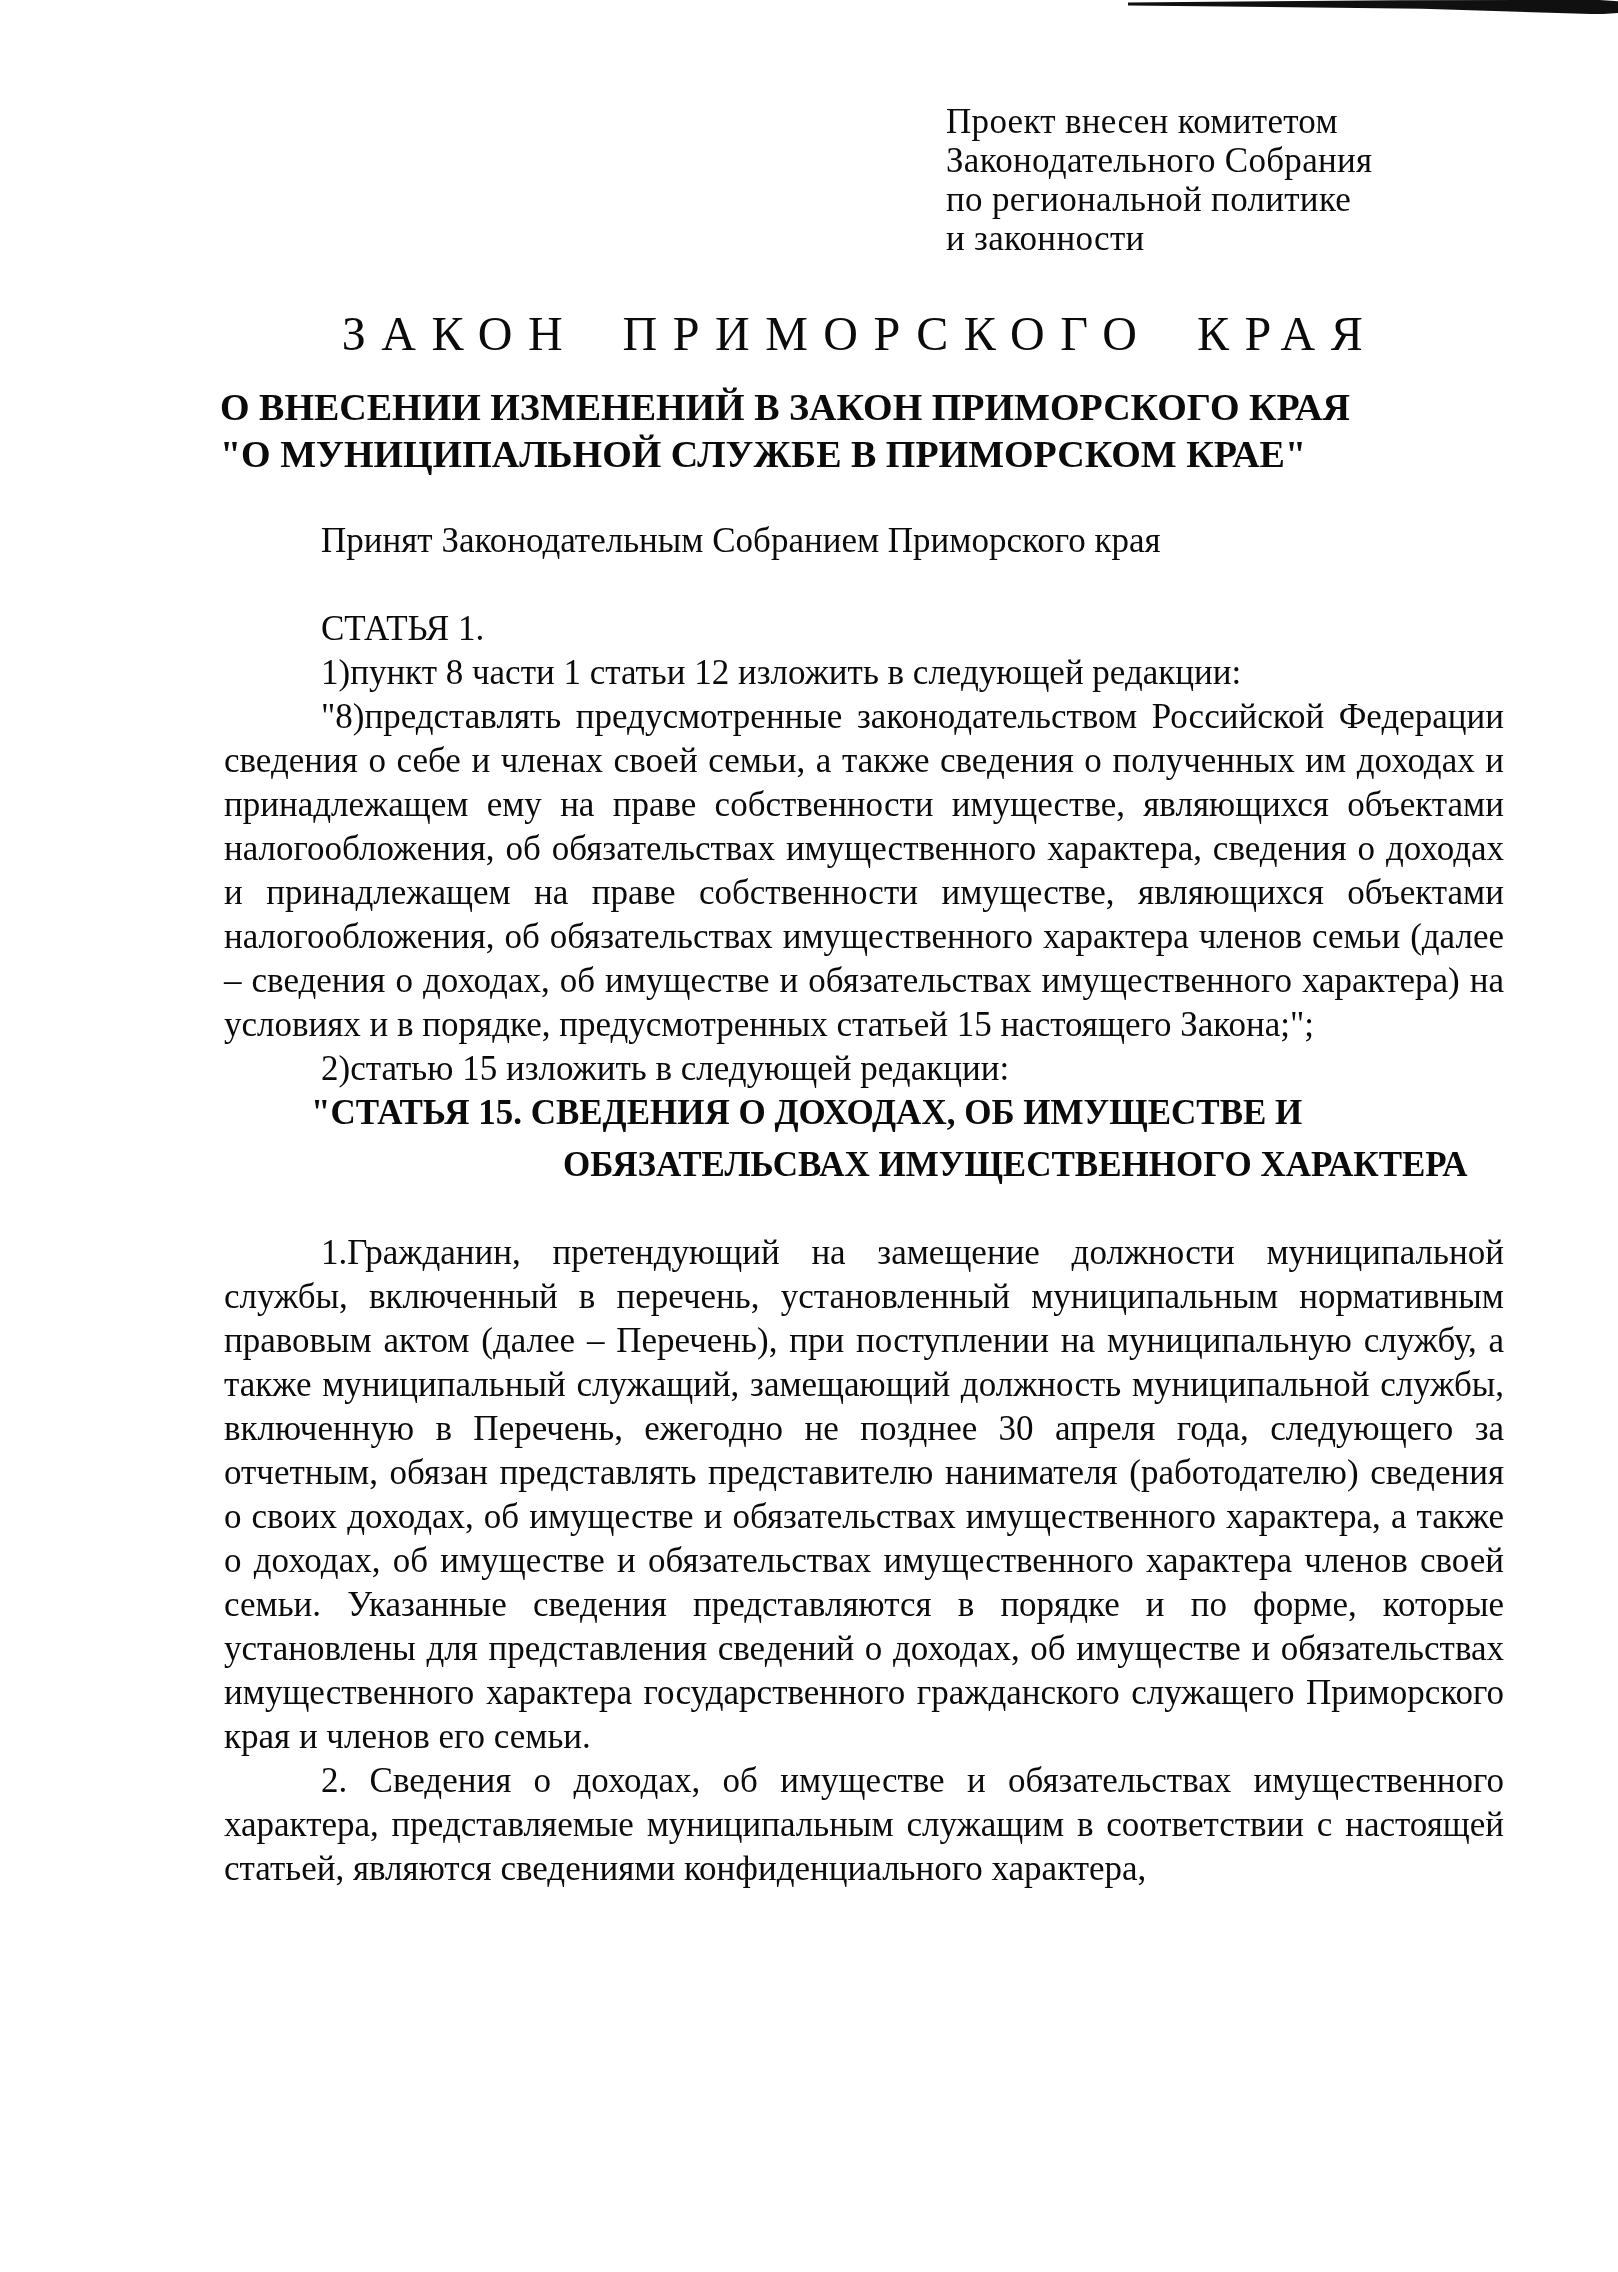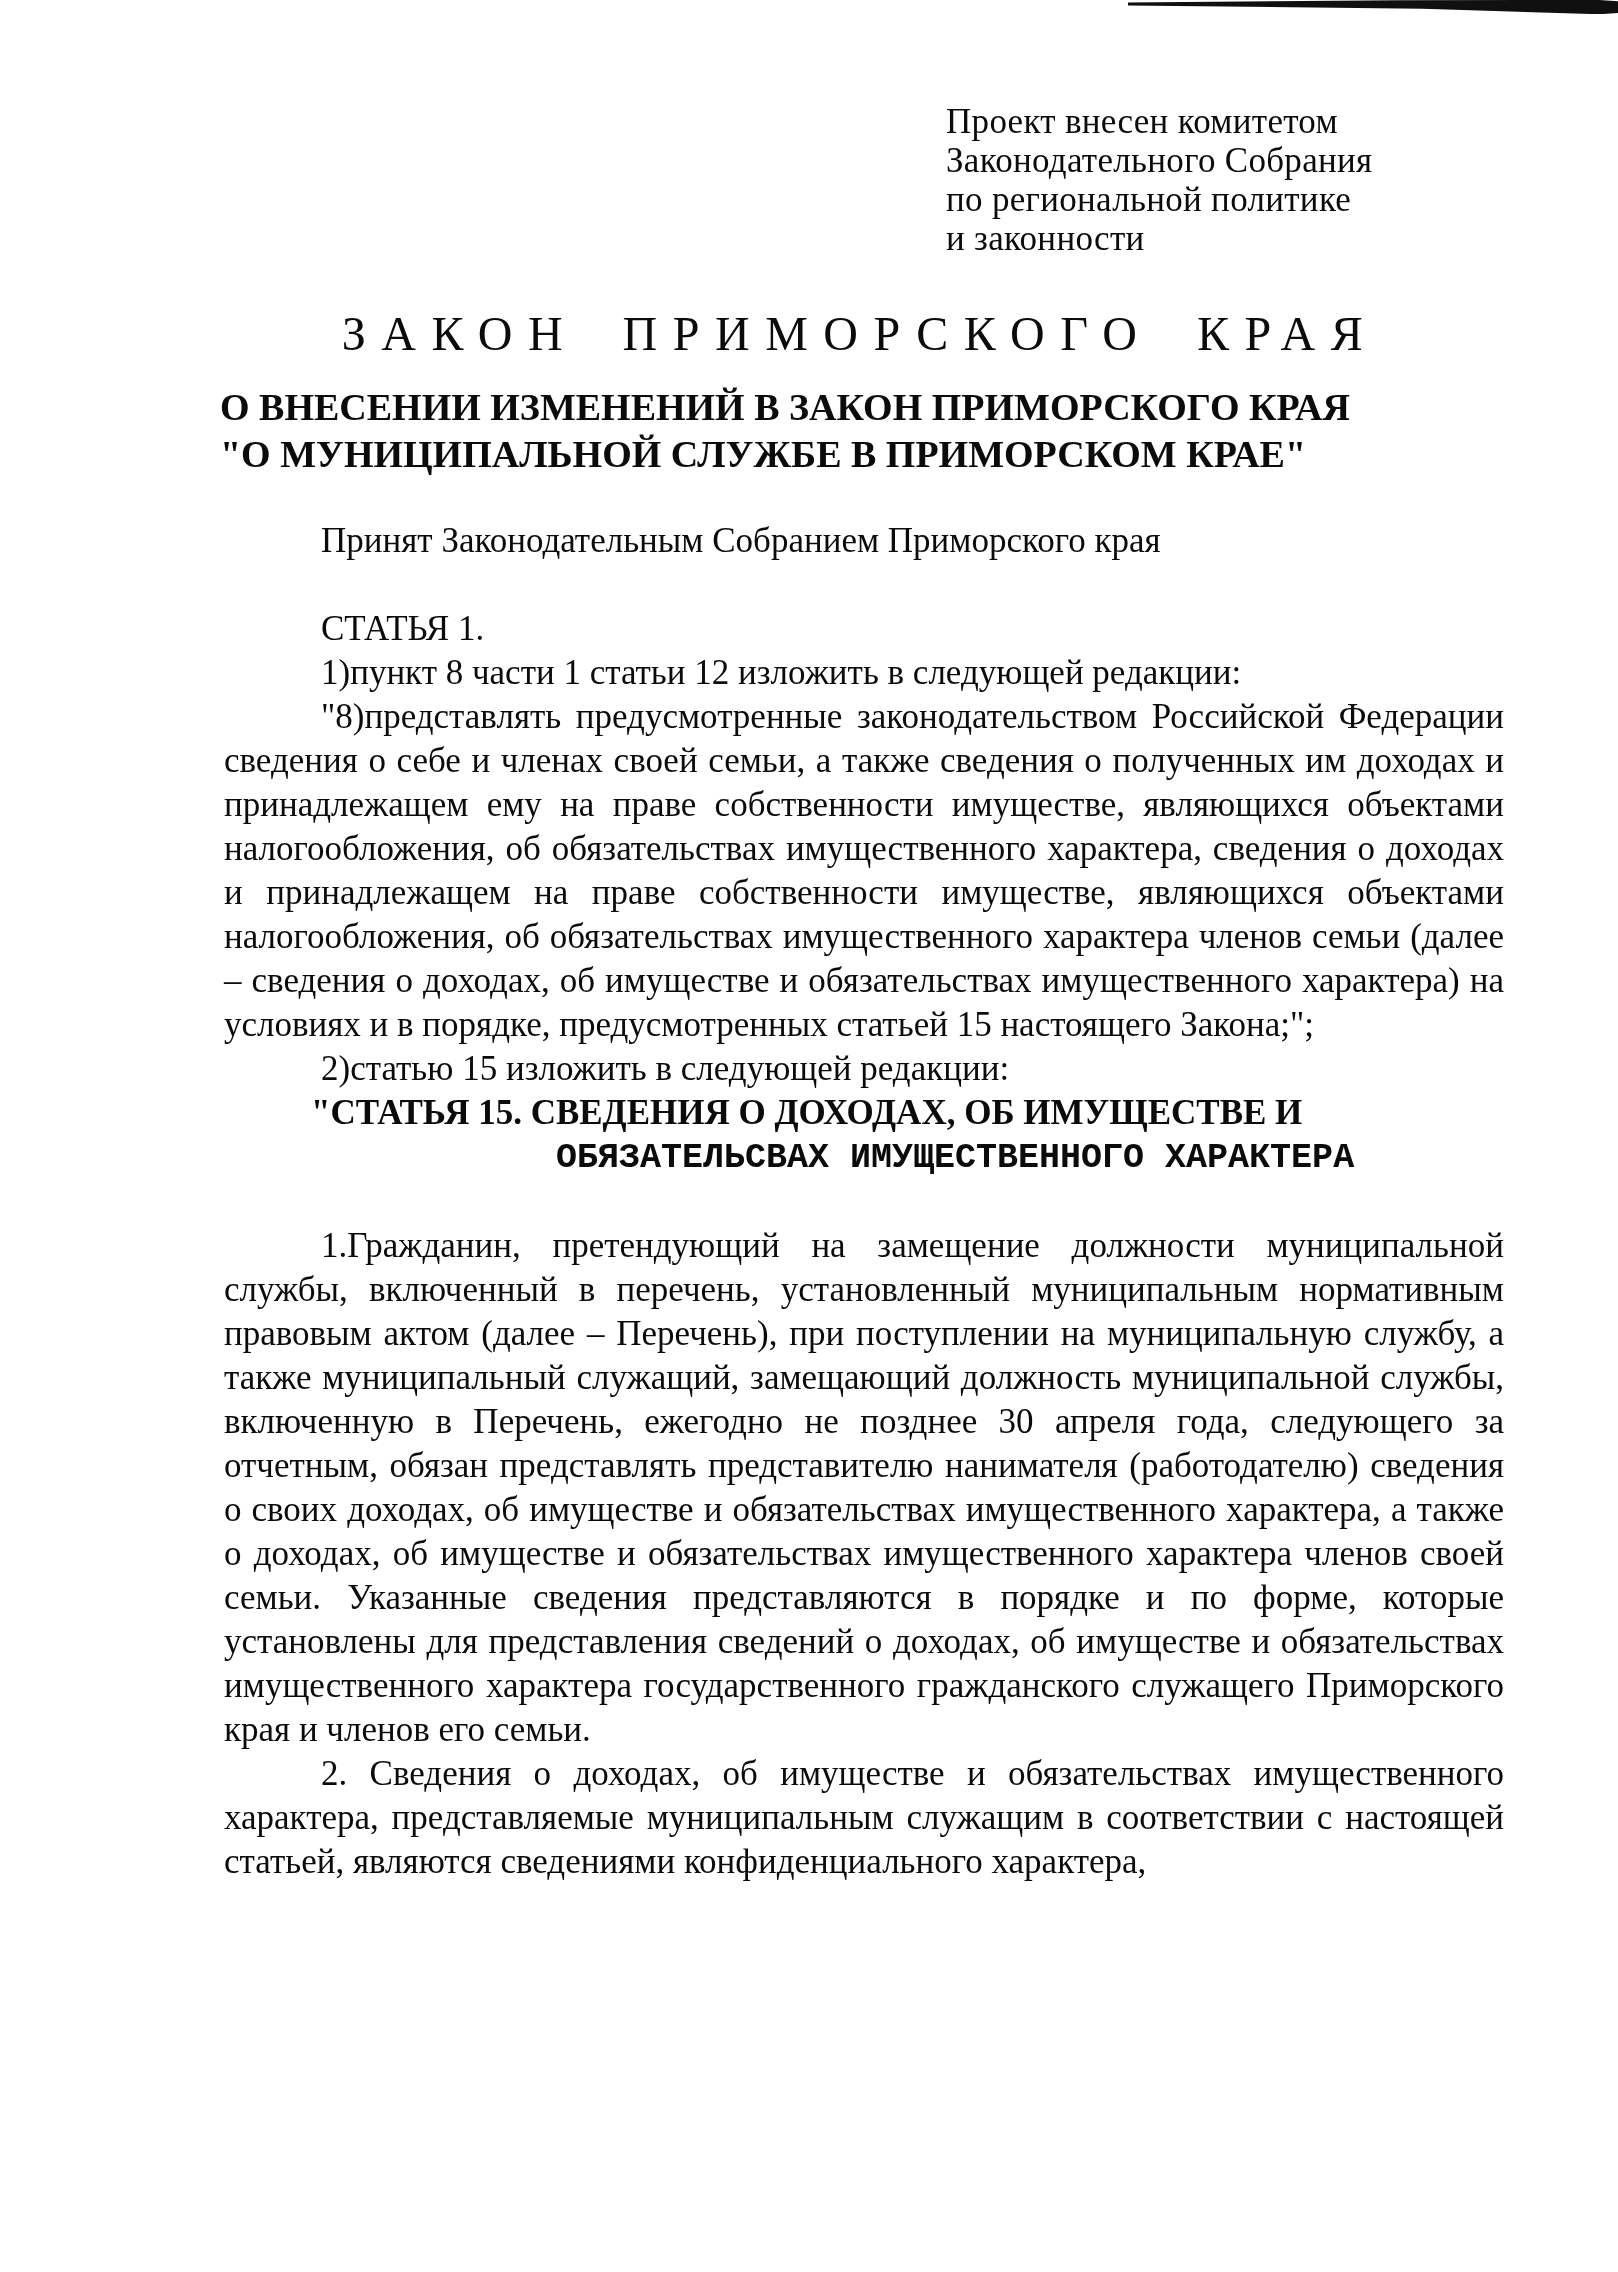--- a/index.html
+++ b/index.html
@@ -86,24 +86,23 @@
   }
   .gap-above {
     margin-top: 44px;
   }
   .h15-line1 {
     margin: 0;
     padding-left: 87px;
     font-weight: bold;
   }
   .h15-line2 {
-    margin: 1px;
+    margin: 8px;
     padding-left: 331px;
     font-weight: bold;
-    font-family: Liberation Mono, monospace;
   }
 </style>
 </head>
 <body>
 
 <div id="page">
 
   <div class="scan-streak"></div>
 
   <div class="committee">

